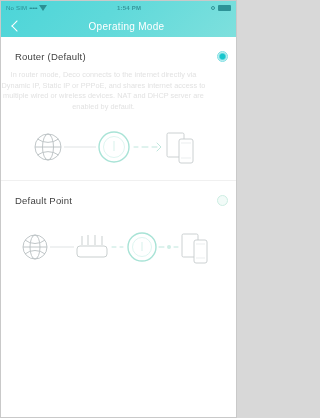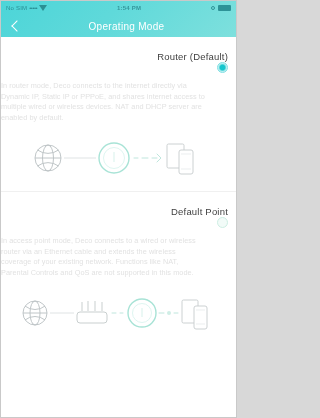--- a/index.html
+++ b/index.html
@@ -95,24 +95,23 @@
   
   .content {
     background: #ffffff;
     height: 382px;
     overflow: hidden;
     position: relative;
   }
   .section { position: relative; }
   .row {
     display: flex;
-    align-items: flex-end;
+    align-items: flex-start;
     justify-content: space-between;
     padding: 14px 8px 6px 14px;
-    flex-direction: column;
   }
   .row-label {
     font-size: 9.5px;
     color: #3f3f3f;
     letter-spacing: 0.2px;
   }
   .radio {
     width: 11px; height: 11px;
     border-radius: 50%;
     box-sizing: border-box;
@@ -127,20 +126,21 @@
     border: 1px solid #cdeee3;
   }
 
   .desc {
     padding: 2px 16px 0 0;
     font-size: 7.3px;
     line-height: 10.5px;
     color: #e2e2e2;
     letter-spacing: 0.05px;
     max-width: 205px;
+    text-align: center;
   }
 
   .divider {
     height: 1px;
     background: #f0f0f0;
     margin: 0 0 0 0;
   }
 
   
   .diagram {
@@ -224,21 +224,20 @@
       </div>
     </div>
 
     <div class="divider"></div>
 
     <div class="section">
       <div class="row">
         <span class="row-label">Default Point</span>
         <span class="radio off"></span>
       </div>
-      <div class="desc">In access point mode, Deco connects to a wired or wireless router via an Ethernet cable and extends the wireless coverage of your existing network. Functions like NAT, Parental Controls and QoS are not supported in this mode.</div>
 
       <div class="diagram">
         <svg width="206" height="46" viewBox="0 0 206 46">
 
           <g stroke="#b9c0c2" stroke-width="0.9" fill="none">
             <circle cx="19" cy="23" r="12"></circle>
             <ellipse cx="19" cy="23" rx="5" ry="12"></ellipse>
             <line x1="7" y1="23" x2="31" y2="23"></line>
             <path d="M9 16 A 16 16 0 0 0 29 16"></path>
             <path d="M9 30 A 16 16 0 0 1 29 30"></path>

